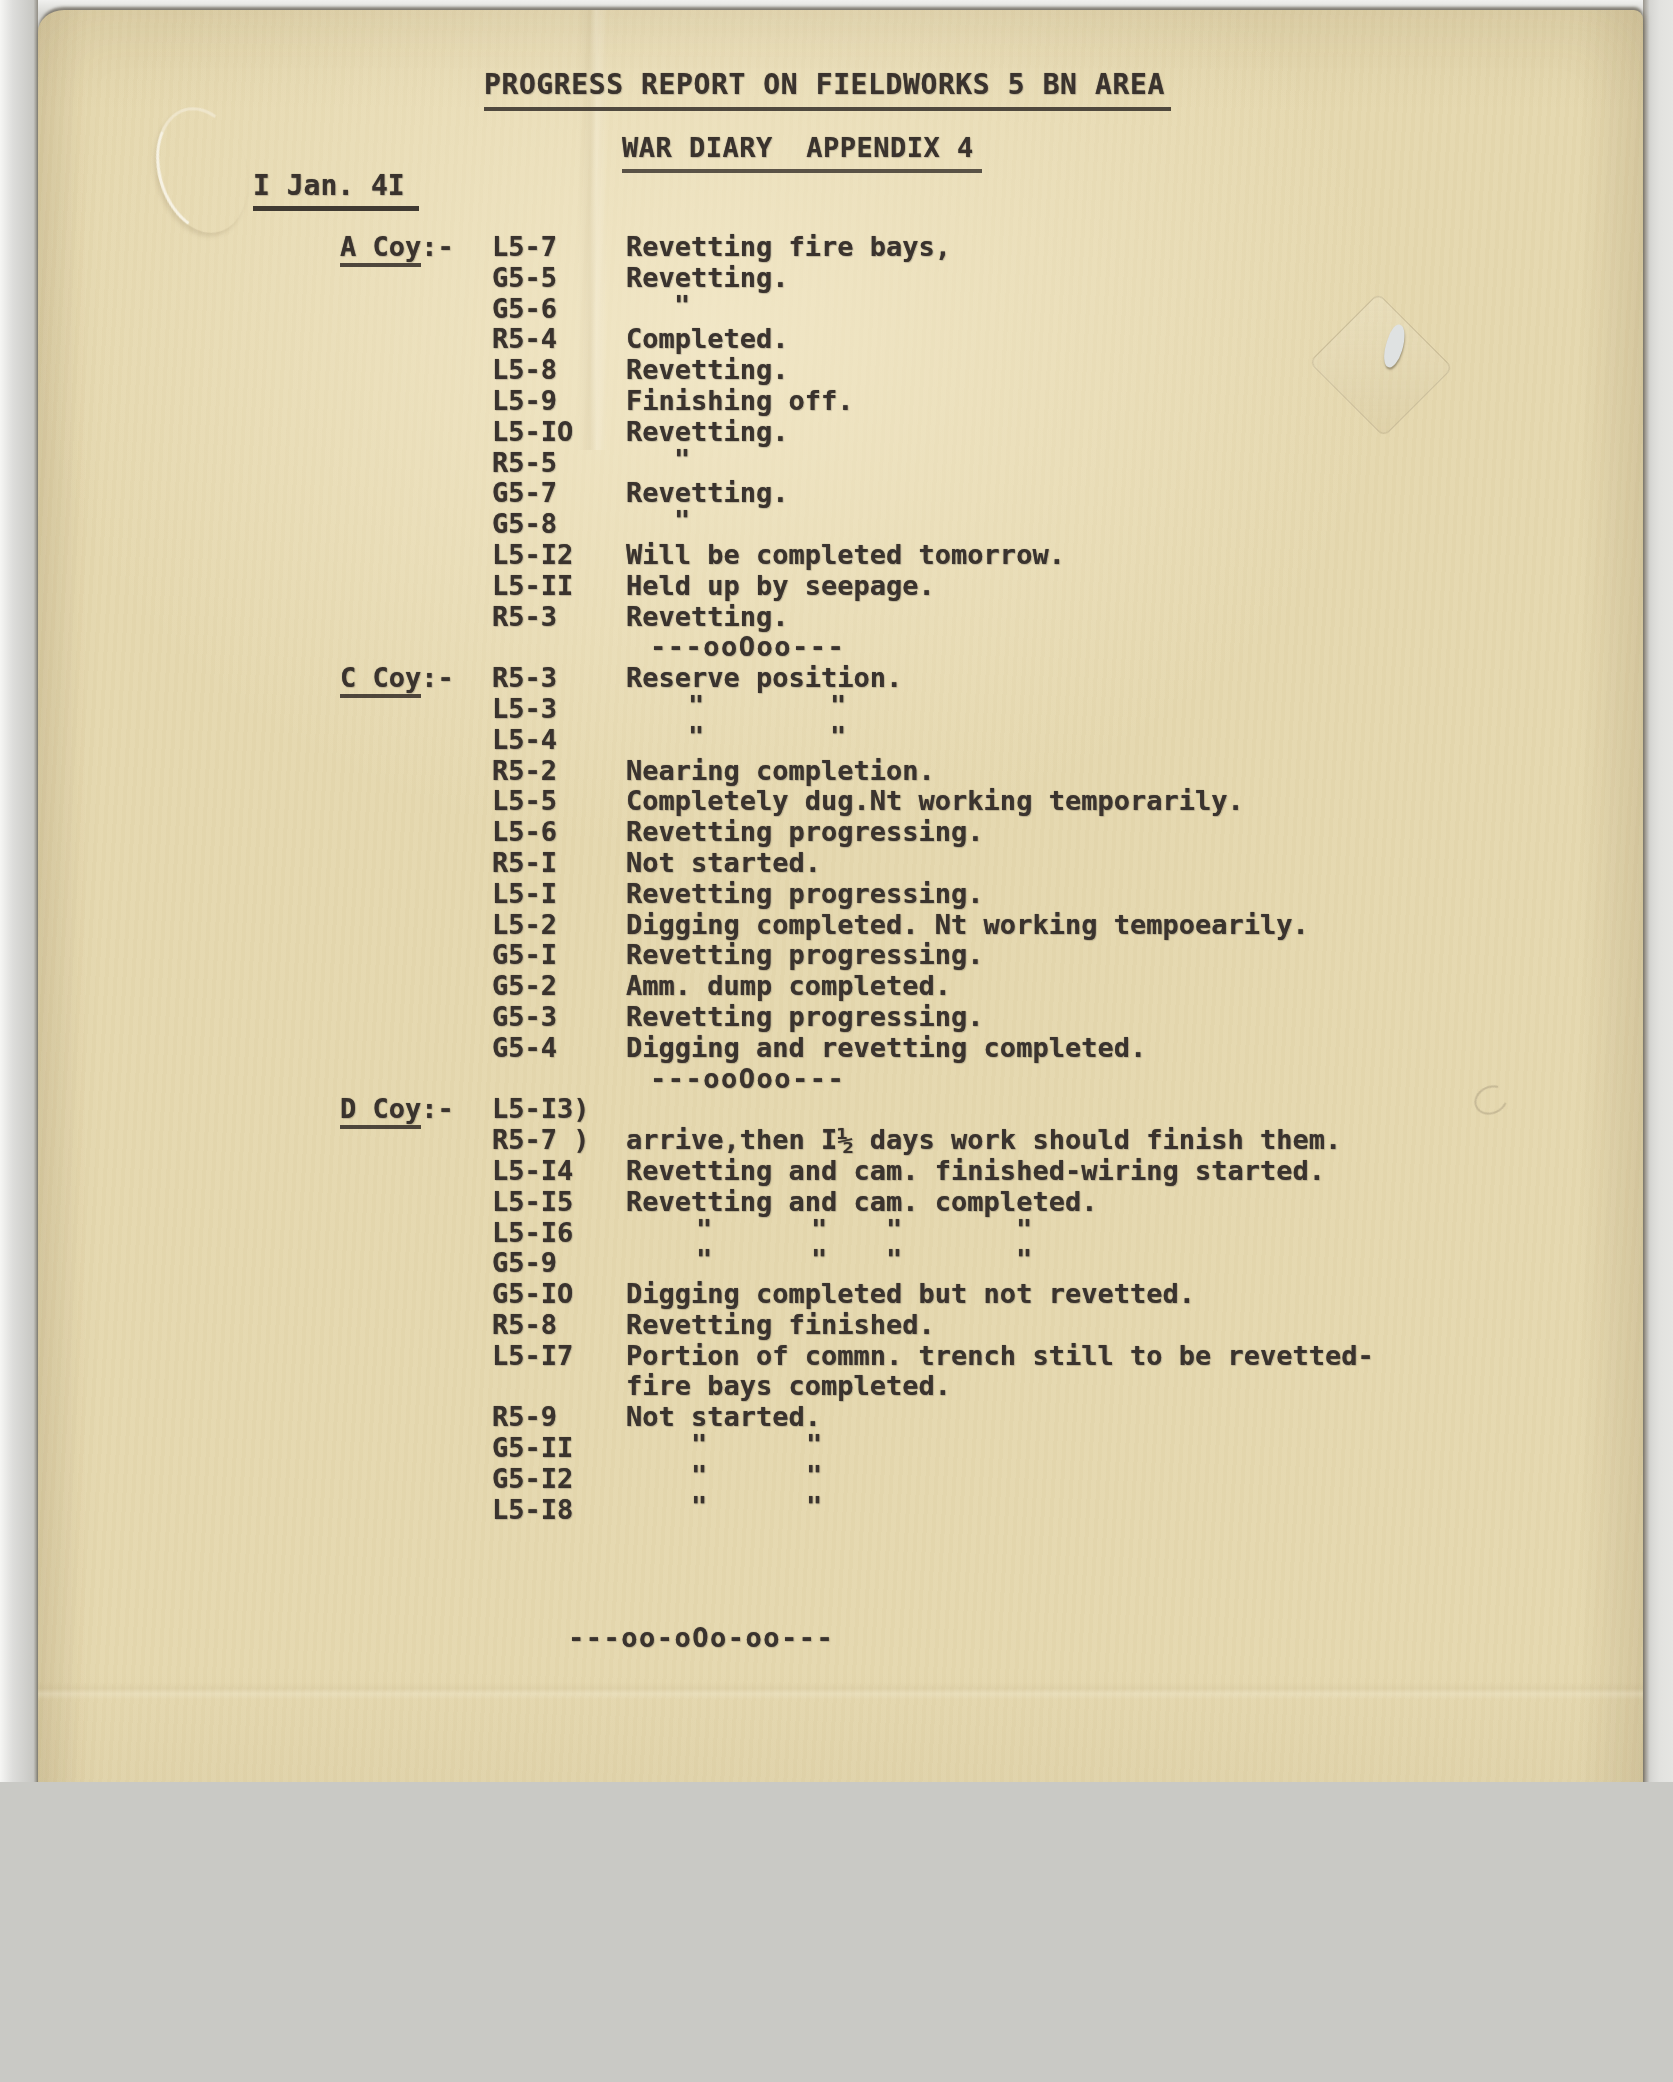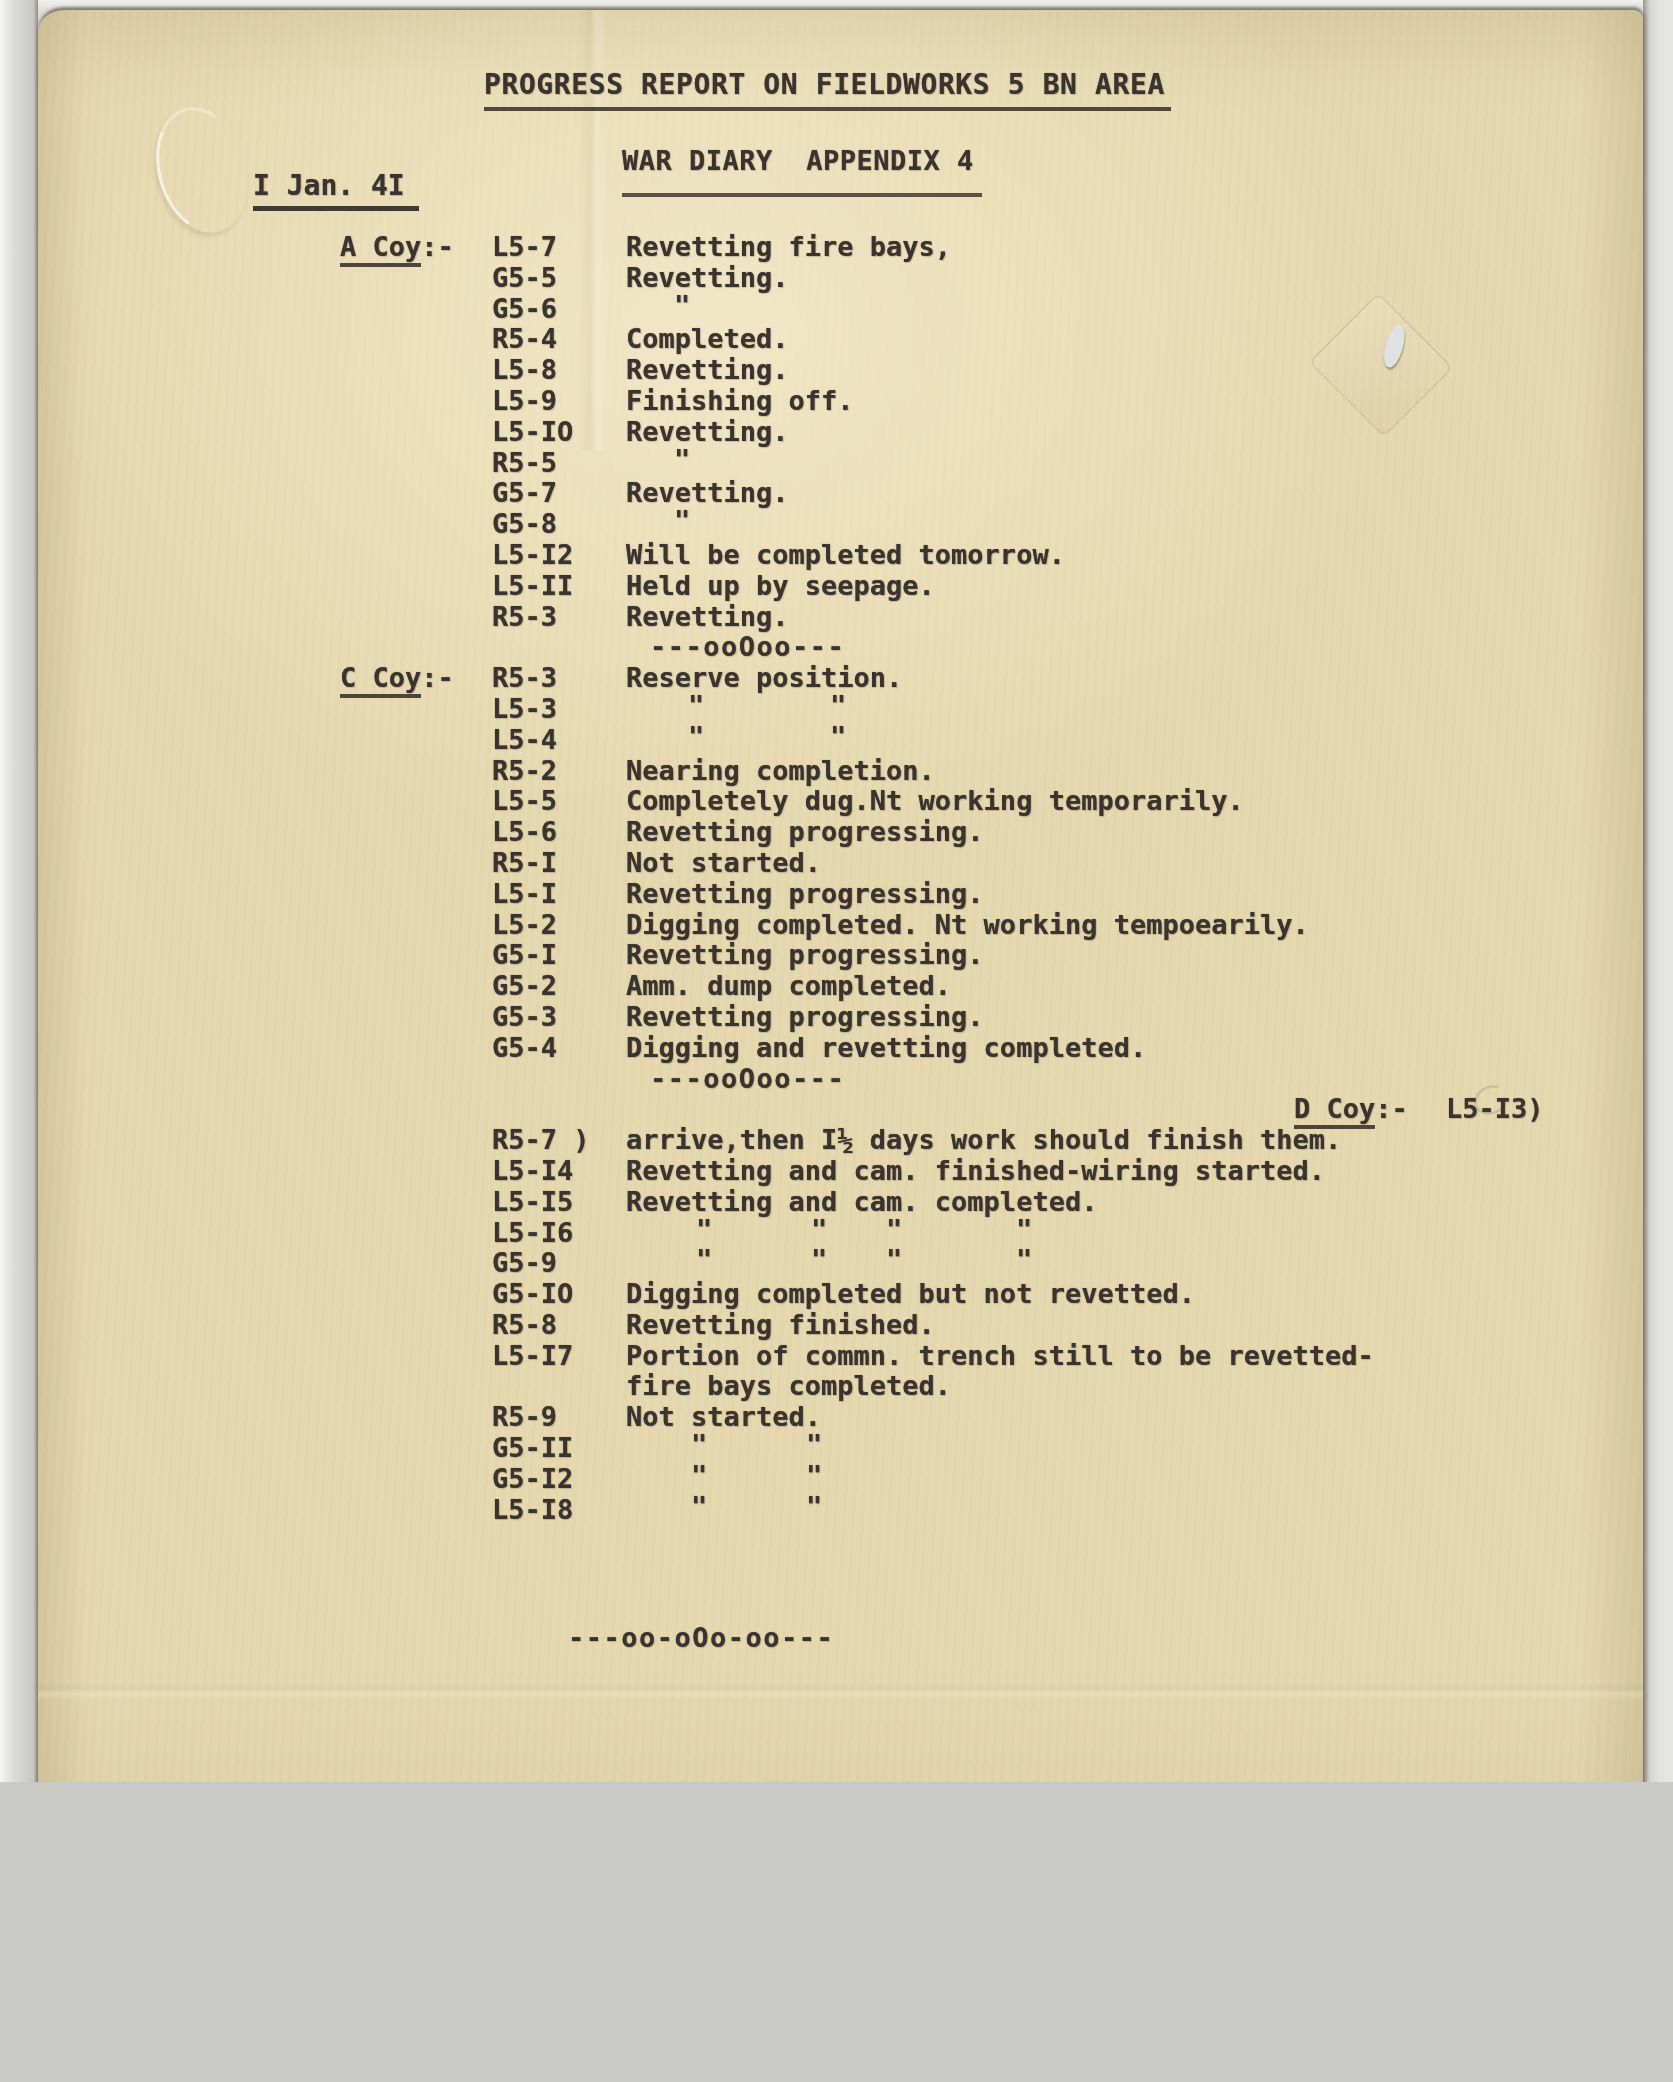--- a/index.html
+++ b/index.html
@@ -38,26 +38,26 @@
     background:#dfe2e2;border-radius:45% 60% 50% 55%;box-shadow:1px 2px 2px rgba(90,80,55,.5);}
   .spot{position:absolute;left:1436px;top:1076px;width:30px;height:24px;border-radius:50%;
     border:2px solid rgba(150,138,112,.38);border-right-color:transparent;transform:rotate(-25deg);filter:blur(.4px);}
 
   
   .ink{font-family:"DejaVu Sans Mono",monospace;font-weight:700;color:#3a332e;
        text-shadow:0 0 1px rgba(56,50,45,.65), 1px 1px 1px rgba(56,50,45,.18);}
   .title{position:absolute;left:446px;top:58px;font-size:28px;line-height:34px;letter-spacing:.6px;
          border-bottom:4px solid rgba(52,46,40,.85);padding:0 6px 5px 0;white-space:pre;}
   .subtitle{position:absolute;left:584px;top:122px;font-size:27px;line-height:32px;letter-spacing:.5px;
-         border-bottom:4px solid rgba(52,46,40,.8);padding:0 8px 16px 0;white-space:pre;margin-top:13px;}
+         border-bottom:4px solid rgba(52,46,40,.8);padding:0 8px 5px 0;white-space:pre;}
   .date{position:absolute;left:215px;top:160px;font-size:28px;line-height:32px;
          border-bottom:5px solid rgba(45,40,35,.9);padding:0 14px 4px 0;white-space:pre;}
 
   .body{position:absolute;left:302px;top:222px;width:1240px;font-size:27px;line-height:30.8px;}
-  .row{display:flex;height:30.8px;justify-content:flex-end;}
+  .row{display:flex;height:30.8px;}
   .cell-label{width:152px;white-space:pre;}
   .cell-code{width:134px;white-space:pre;}
   .cell-status{flex:1;position:relative;white-space:pre;}
   .lbl-main{border-bottom:4px solid rgba(50,44,39,.85);padding-bottom:1px;}
   .ditto{position:absolute;top:-3px;}
   .divider{margin-left:24px;letter-spacing:1.5px;}
   .end-divider{position:absolute;left:530px;top:1612px;font-size:27px;letter-spacing:1.5px;white-space:pre;}
 
   
   .footer-left{position:absolute;left:6px;top:2044px;font-family:"Liberation Sans",sans-serif;

